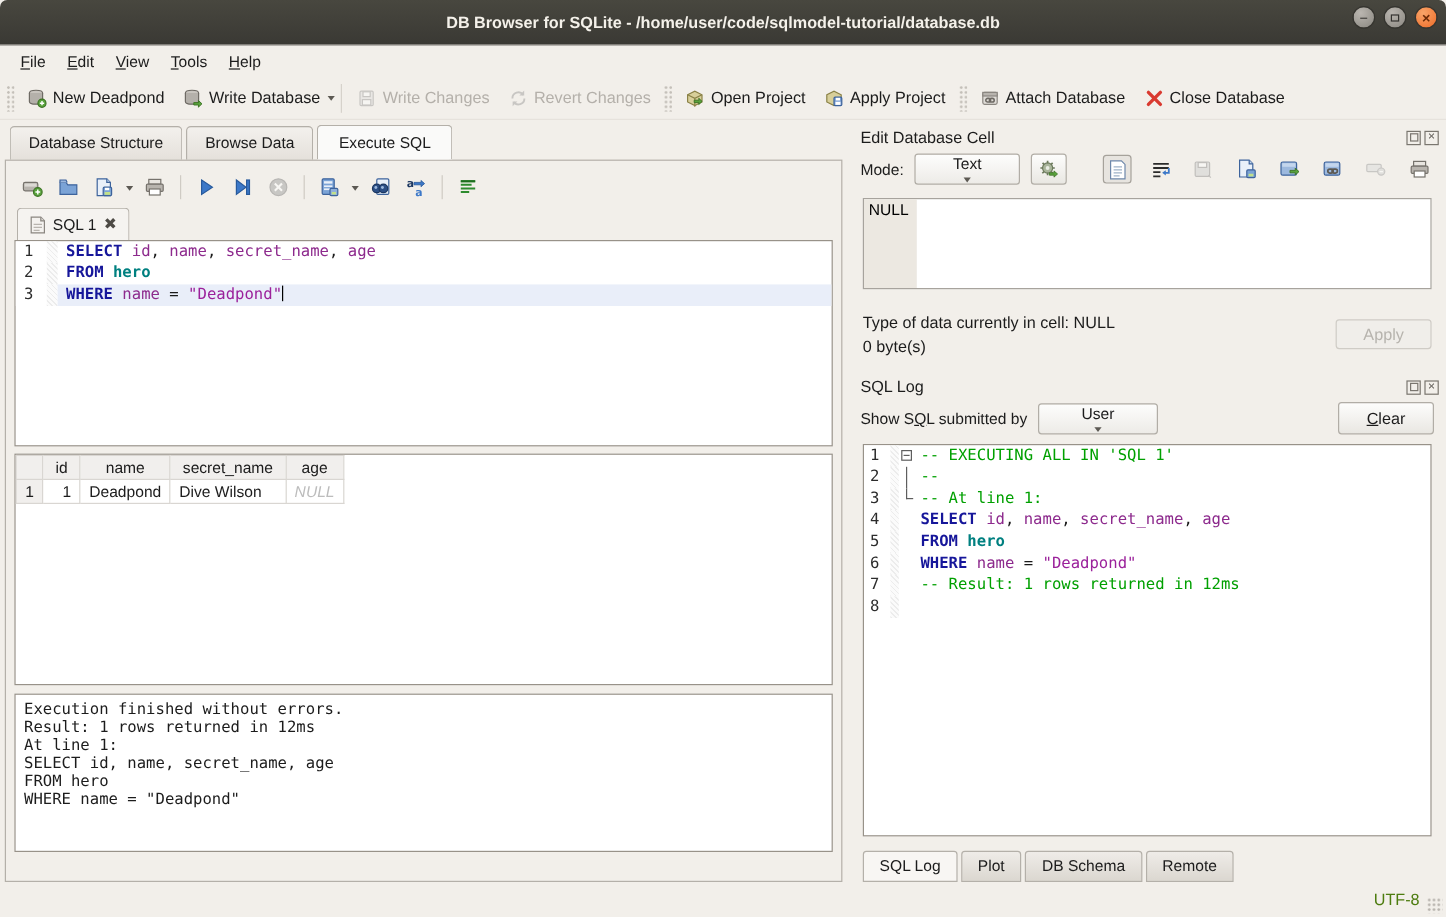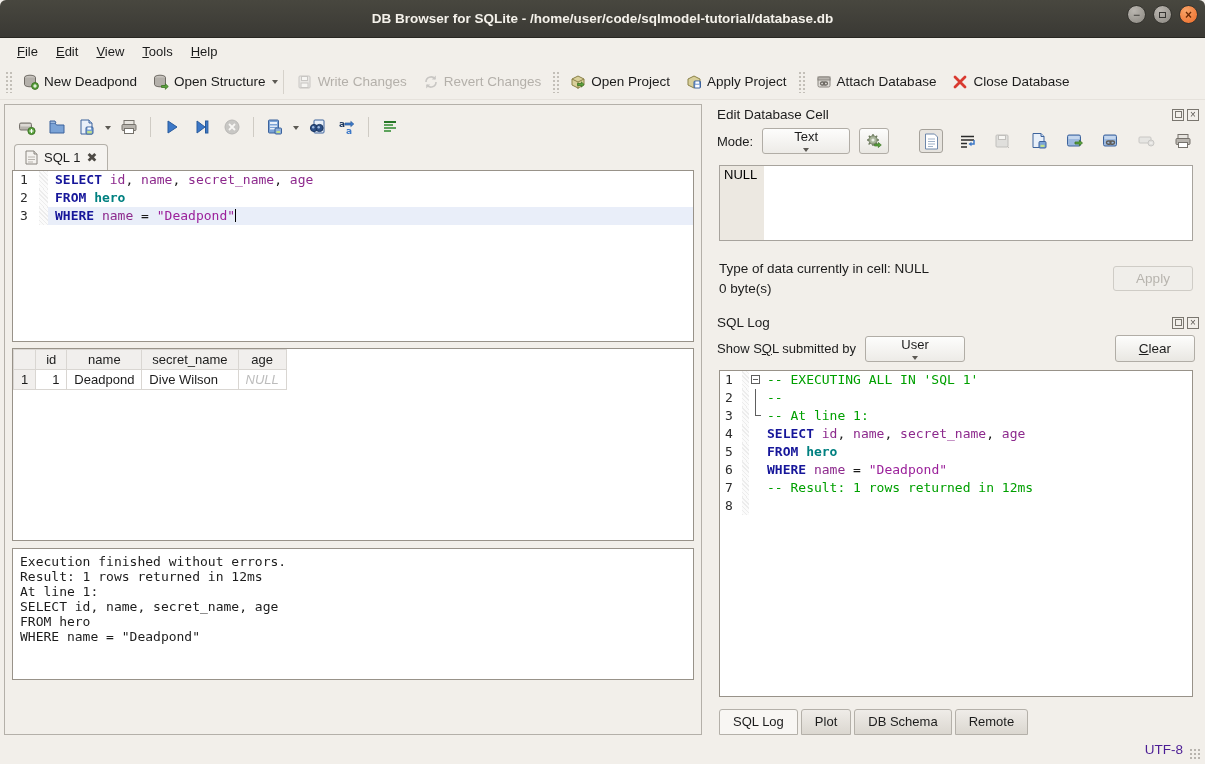--- a/index.html
+++ b/index.html
@@ -138,21 +138,21 @@
   .log-box .cl .code { padding-left:4px; }
 
   .bottom-tabs { flex:none; display:flex; gap:3px; padding:12px 8px 0; }
   .btab { padding:4px 13px 5px; border:1px solid #b4b0a9; border-radius:3px 3px 0 0;
           background:linear-gradient(#efece8,#dbd7d0); }
   .btab.active { background:#f8f6f3; }
 
   
   .statusbar { height:29px; flex:none; display:flex; align-items:center; justify-content:flex-end;
                padding-right:22px; background:#f2efea; position:relative; }
-  .encoding { color:#4c1d95; font-size:13.5px; }
+  .encoding { color:#4d7c0f; font-size:13.5px; }
   .grip { position:absolute; right:3px; bottom:3px; width:13px; height:13px;
           background-image:radial-gradient(circle,#b8b4ae 1px,transparent 1.2px); background-size:4px 4px; }
 
   svg { display:block; }
 </style>
 </head>
 <body>
 
 <div class="window">
 
@@ -189,21 +189,21 @@
       <span>New Deadpond</span>
     </div>
     <div class="tb-item">
       <span>
         <svg width="16" height="16" viewBox="0 0 16 16">
             <ellipse cx="7" cy="3.5" rx="5.5" ry="2.3" fill="#c8c4be" stroke="#6e6a64"></ellipse>
             <path d="M1.5 3.5v7c0 1.3 2.5 2.3 5.5 2.3s5.5-1 5.5-2.3v-7" fill="#b4b0aa" stroke="#6e6a64"></path>
             <path d="M8.5 11.5h4l-0.2-1.8 3 2.8-3 2.8 0.2-1.8h-4z" fill="#59a33c" stroke="#3e7426" stroke-width="0.8"></path>
           </svg>
       </span>
-      <span>Open Structure</span>
+      <span>Write Database</span>
     </div>
     <div class="caret tb-caret"></div>
     <div class="tb-sep"></div>
     <div class="tb-item disabled">
       <span>
         <svg width="16" height="16" viewBox="0 0 16 16">
             <rect x="2" y="2" width="11" height="12" rx="1" fill="#dfdcd7" stroke="#8a8680"></rect>
             <rect x="4.5" y="2.5" width="6" height="4" fill="#fff" stroke="#8a8680"></rect>
             <rect x="4" y="9" width="7" height="4.5" fill="#fff" stroke="#8a8680"></rect>
           </svg>
@@ -261,20 +261,25 @@
             <path d="M3 3l10 10M13 3L3 13" stroke="#d93a30" stroke-width="2.8" stroke-linecap="round"></path>
           </svg>
       </span>
       <span>Close Database</span>
     </div>
   </div>
 
   <div class="main">
 
     <div class="left-panel">
+      <div class="main-tabs">
+        <div class="mtab">Database Structure</div>
+        <div class="mtab">Browse Data</div>
+        <div class="mtab active">Execute SQL</div>
+      </div>
       <div class="left-frame">
 
         <div class="sql-toolbar">
           <span class="sicon">
             <svg width="18" height="18" viewBox="0 0 18 18">
                 <rect x="1.5" y="5" width="12" height="7" rx="1.5" fill="#b8b4ae" stroke="#76726c"></rect>
                 <rect x="2.5" y="6" width="10" height="2.5" fill="#dcd9d4"></rect>
                 <circle cx="13.5" cy="13" r="3.6" fill="#59a33c" stroke="#3e7426"></circle>
                 <path d="M13.5 11v4M11.5 13h4" stroke="#fff" stroke-width="1.2"></path>
               </svg>

